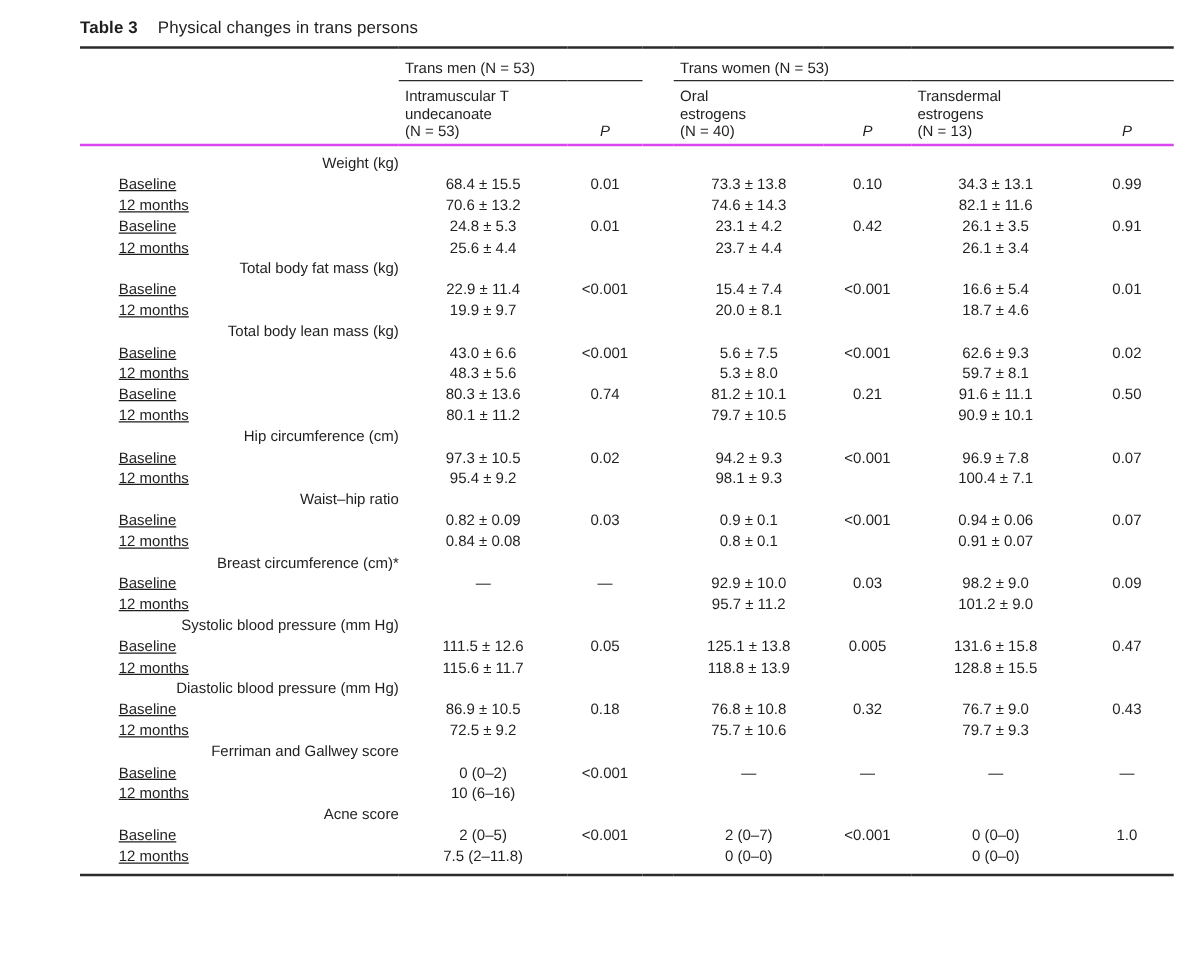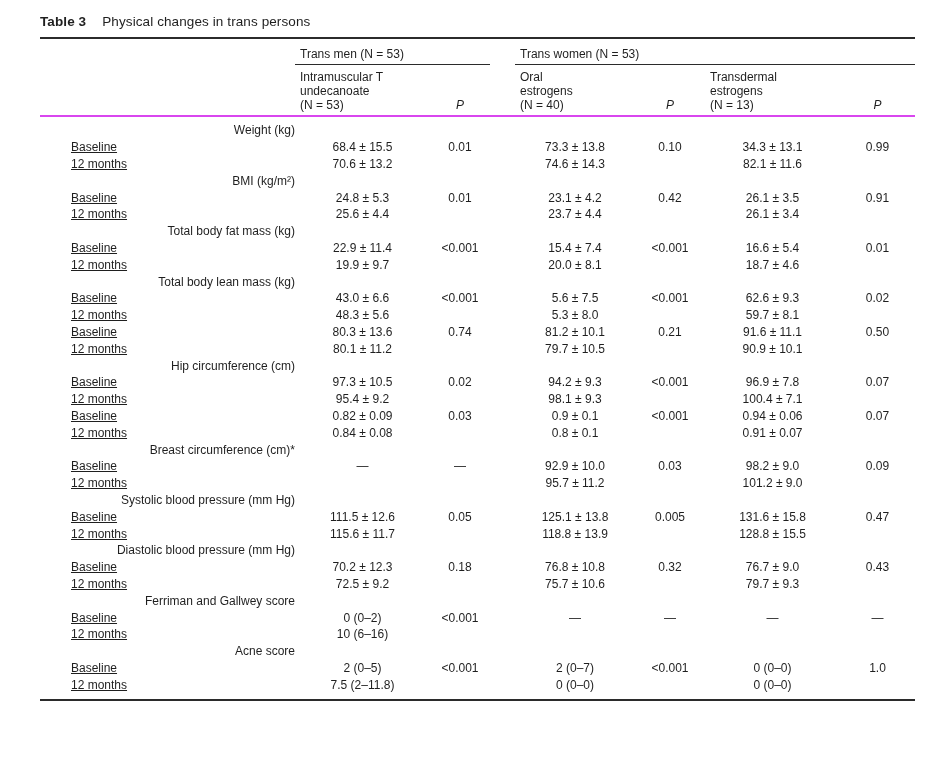--- a/index.html
+++ b/index.html
@@ -10,21 +10,21 @@
     height: 763px;
     overflow: hidden;
     font-family: "Liberation Sans", sans-serif;
     color: #1f1f1f;
     -webkit-font-smoothing: antialiased;
   }
   .page {
     box-sizing: border-box;
     width: 950px;
     height: 763px;
-    padding: 13px 35px 0 40px;
+    padding: 13px 35px 0 64px;
   }
   .title {
     font-size: 13.5px;
     line-height: 17px;
     margin: 0 0 7px 0;
     letter-spacing: 0.1px;
   }
   .title .t-label {
     font-weight: bold;
     margin-right: 16px;
@@ -151,30 +151,20 @@
         <tr class="data">
           <td class="label">12 months</td>
           <td class="val">70.6 ± 13.2</td>
           <td class="pval"></td>
           <td></td>
           <td class="val">74.6 ± 14.3</td>
           <td class="pval"></td>
           <td class="val">82.1 ± 11.6</td>
           <td class="pval"></td>
         </tr>
-        <tr class="category">
-          <td class="label">BMI (kg/m²)</td>
-          <td class="val"></td>
-          <td class="pval"></td>
-          <td></td>
-          <td class="val"></td>
-          <td class="pval"></td>
-          <td class="val"></td>
-          <td class="pval"></td>
-        </tr>
         <tr class="data">
           <td class="label">Baseline</td>
           <td class="val">24.8 ± 5.3</td>
           <td class="pval">0.01</td>
           <td></td>
           <td class="val">23.1 ± 4.2</td>
           <td class="pval">0.42</td>
           <td class="val">26.1 ± 3.5</td>
           <td class="pval">0.91</td>
         </tr>
@@ -291,20 +281,30 @@
         <tr class="data">
           <td class="label">12 months</td>
           <td class="val">95.4 ± 9.2</td>
           <td class="pval"></td>
           <td></td>
           <td class="val">98.1 ± 9.3</td>
           <td class="pval"></td>
           <td class="val">100.4 ± 7.1</td>
           <td class="pval"></td>
         </tr>
+        <tr class="category">
+          <td class="label">Waist–hip ratio</td>
+          <td class="val"></td>
+          <td class="pval"></td>
+          <td></td>
+          <td class="val"></td>
+          <td class="pval"></td>
+          <td class="val"></td>
+          <td class="pval"></td>
+        </tr>
         <tr class="data">
           <td class="label">Baseline</td>
           <td class="val">0.82 ± 0.09</td>
           <td class="pval">0.03</td>
           <td></td>
           <td class="val">0.9 ± 0.1</td>
           <td class="pval">&lt;0.001</td>
           <td class="val">0.94 ± 0.06</td>
           <td class="pval">0.07</td>
         </tr>
@@ -383,21 +383,21 @@
           <td class="val"></td>
           <td class="pval"></td>
           <td></td>
           <td class="val"></td>
           <td class="pval"></td>
           <td class="val"></td>
           <td class="pval"></td>
         </tr>
         <tr class="data">
           <td class="label">Baseline</td>
-          <td class="val">70.2 ± 12.3</td>
+          <td class="val">86.9 ± 10.5</td>
           <td class="pval">0.18</td>
           <td></td>
           <td class="val">76.8 ± 10.8</td>
           <td class="pval">0.32</td>
           <td class="val">76.7 ± 9.0</td>
           <td class="pval">0.43</td>
         </tr>
         <tr class="data">
           <td class="label">12 months</td>
           <td class="val">72.5 ± 9.2</td>

